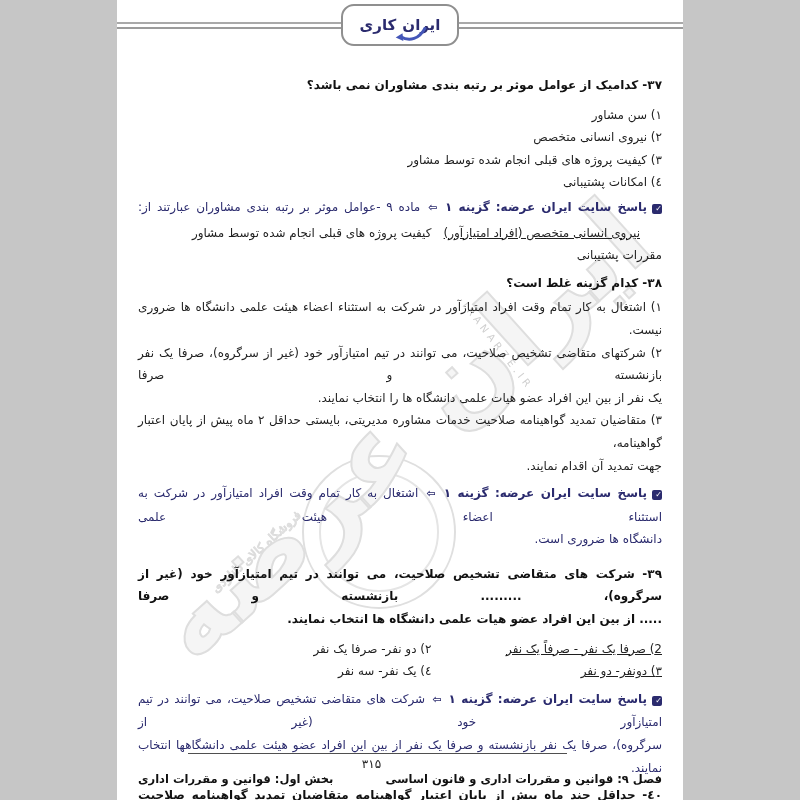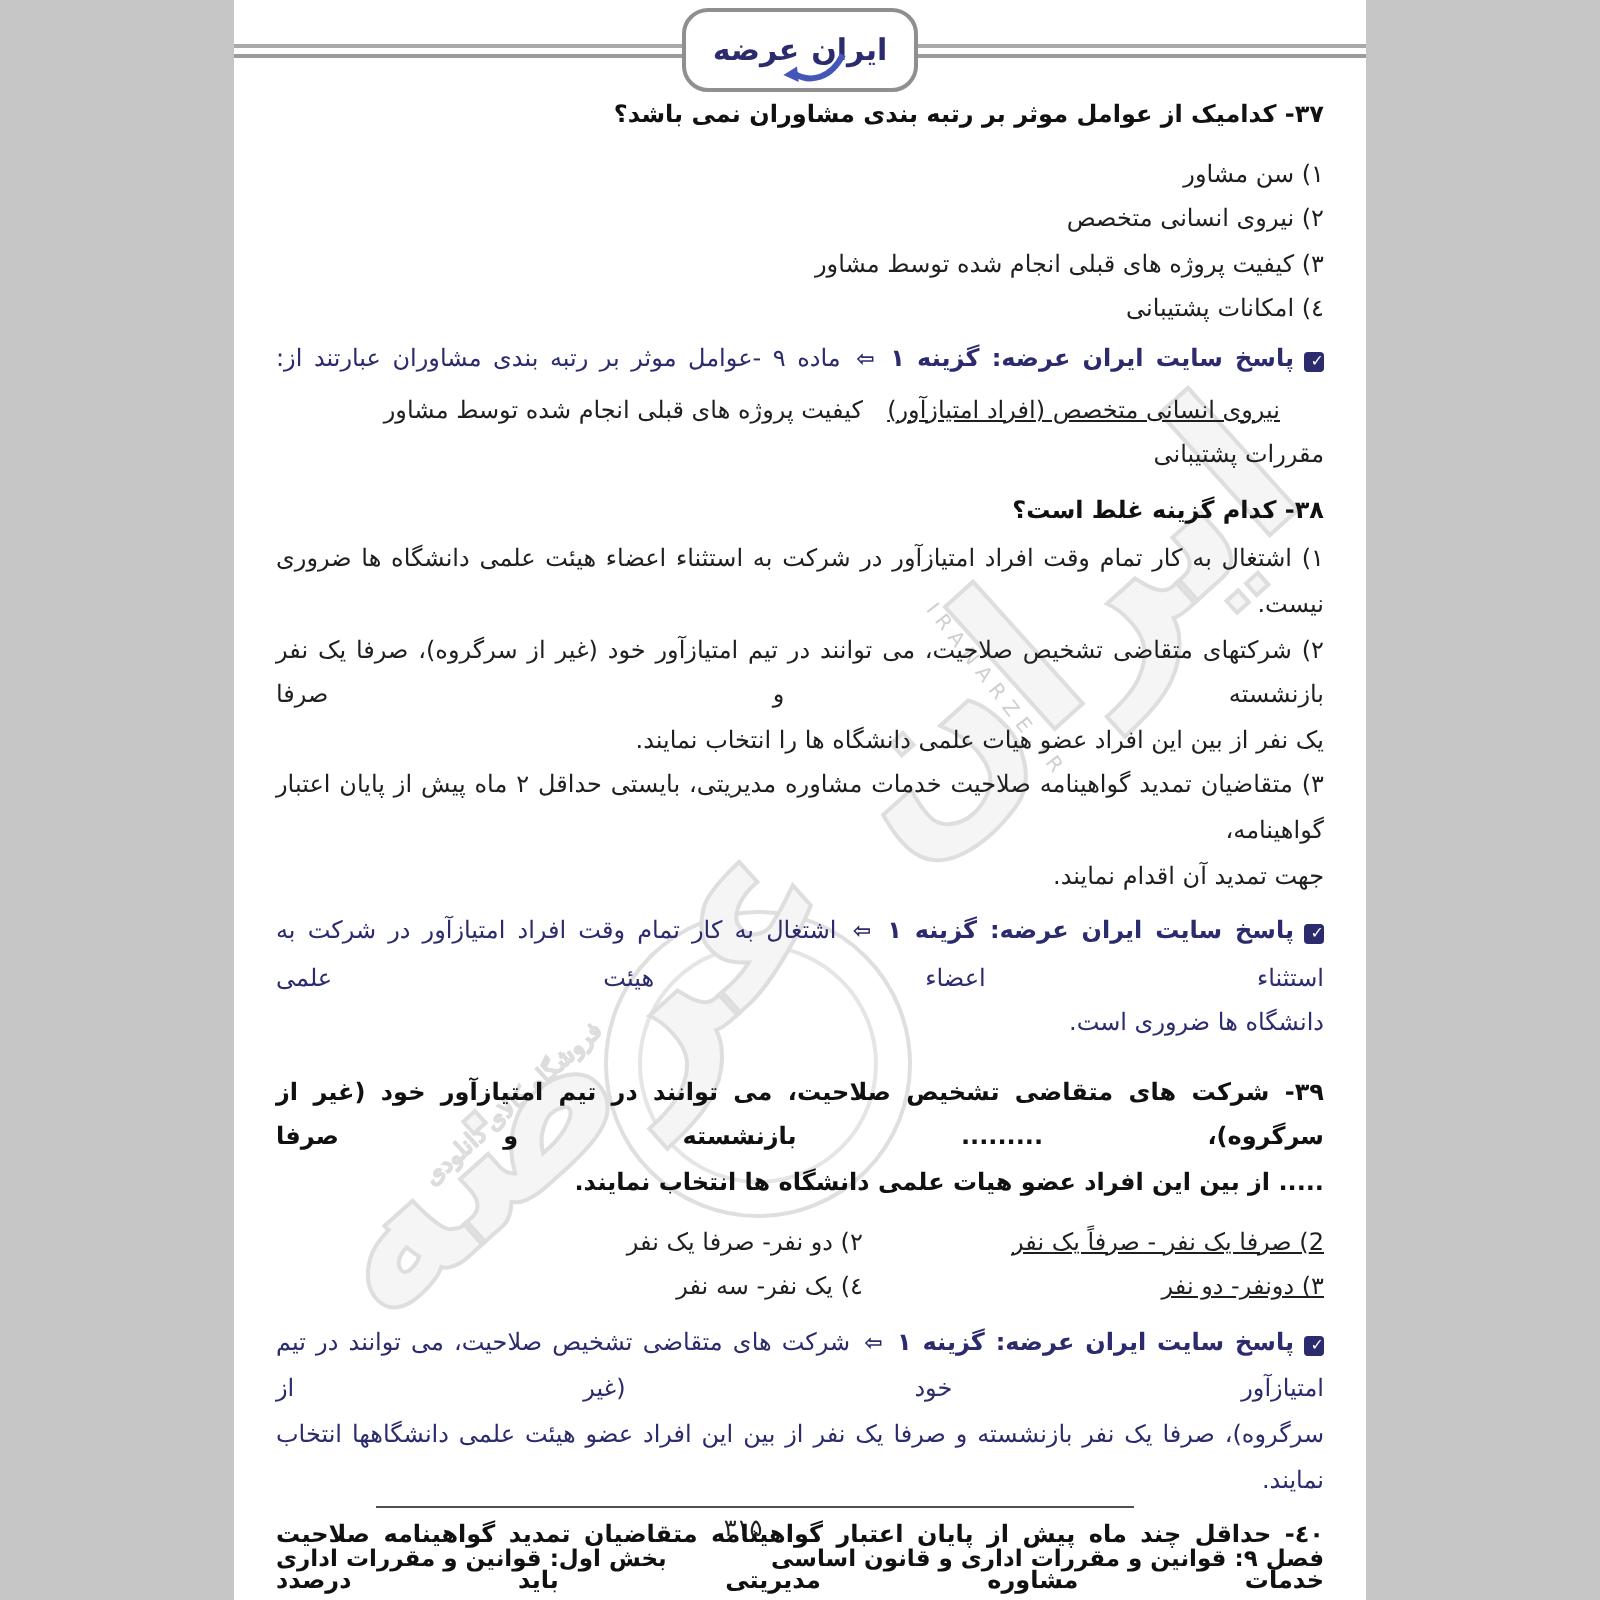--- a/index.html
+++ b/index.html
@@ -40,40 +40,40 @@
   .ans .pre{font-weight:bold;}
   .arr{font-size:11px;padding:0 2px;}
   .chk{display:inline-block;width:10px;height:10px;background:#2b2b6e;color:#ffffff;
     font-size:8px;line-height:10px;text-align:center;border-radius:2px;margin-left:5px;
     vertical-align:0px;}
   .cols{display:flex;direction:rtl;}
   .cols .c1{width:44%;text-align:right;box-sizing:border-box;text-decoration:underline;}
   .cols .c2{width:56%;text-align:right;}
   .cols.factors .c1{padding-left:0;padding-right:22px;}
   .mt2{margin-top:2px;} .mt5{margin-top:5px;} .mt7{margin-top:7px;} .mt12{margin-top:12px;}
-  .mb7{margin-bottom:7px;} .mb2{margin-bottom:2px;}
+  .mb7{margin-bottom:7px;margin-top:28px;} .mb2{margin-bottom:2px;}
 
   
   .f-line{position:absolute;left:71px;top:753px;width:379px;border-top:1.5px solid #4f4f4f;}
   .f-num{position:absolute;left:65px;top:757px;width:379px;text-align:center;
     font-size:12px;color:#222;}
   .f-row{position:absolute;left:21px;right:21px;top:772px;display:flex;
     justify-content:space-between;direction:rtl;font-weight:bold;font-size:11.5px;color:#111;}
 </style>
 </head>
 <body>
 
 <div class="page">
 
   <div class="hdr-line l1"></div>
   <div class="hdr-line l2"></div>
   <div class="logo-pill">
     <div class="logo-inner">
       <span>ایران</span>
-      <span>عرضه</span>
+      <span>کاری</span>
       <svg class="logo-swoosh" viewBox="0 0 40 22">
         <path d="M37 2 C 30 16, 18 19, 8 13" stroke="#4456b8" stroke-width="3.5" fill="none"></path>
         <polygon points="10,9 2,14 11,18" fill="#4456b8"></polygon>
       </svg>
     </div>
   </div>
 
   <div class="wm">
     <div class="wm-circle"></div>
     <div class="wm-circle inner"></div>

